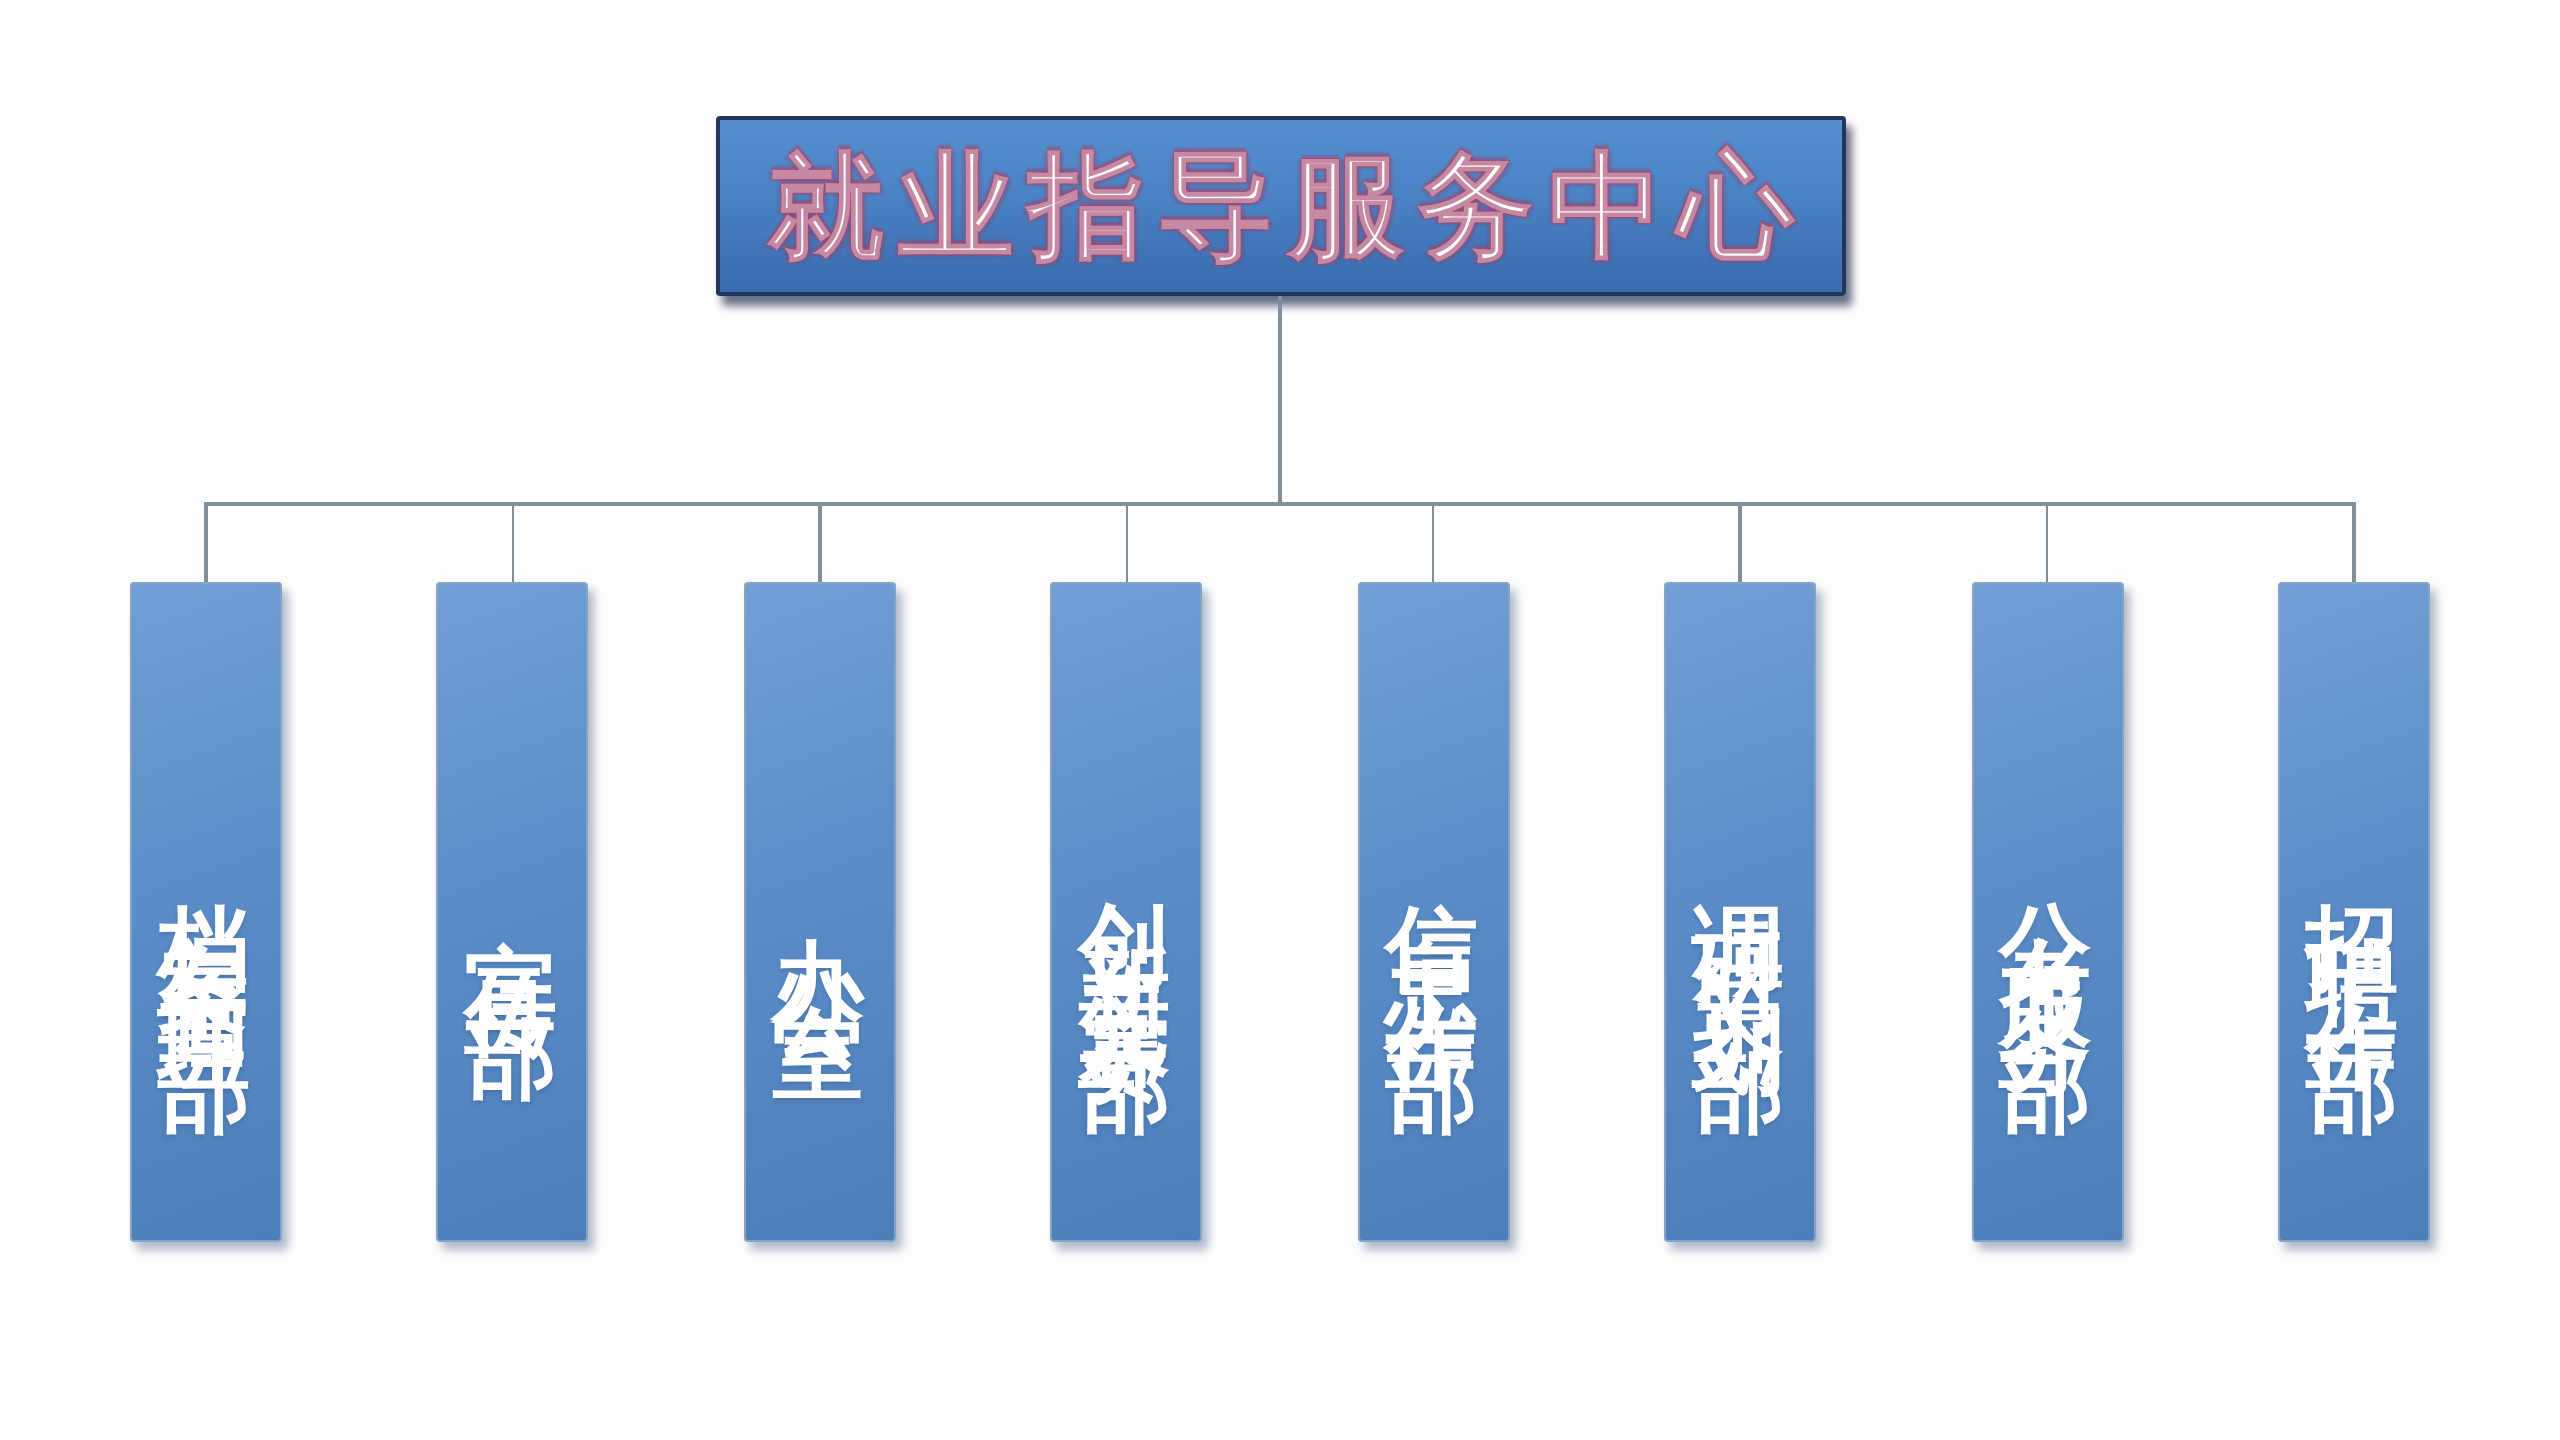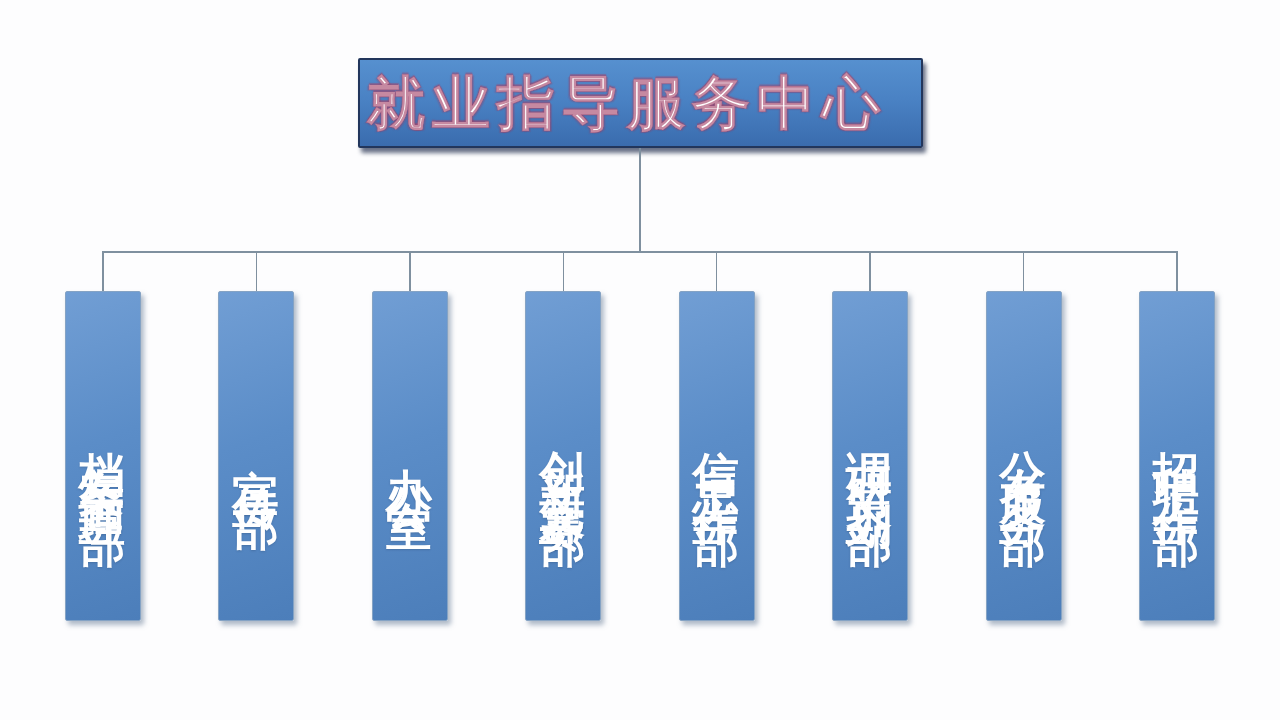--- a/index.html
+++ b/index.html
@@ -23,20 +23,21 @@
     top: 58px;
     width: 565px;
     height: 90px;
     box-sizing: border-box;
     background: linear-gradient(180deg, #5690cf 0%, #4a82c4 45%, #3a6cae 100%);
     border: 2px solid #22365c;
     border-radius: 2px;
     box-shadow: 3px 5px 4px rgba(24, 38, 70, 0.65);
     display: flex;
     align-items: center;
+    justify-content: center;
   }
   .root-label {
     color: #ffffff;
     font-size: 58px;
     font-weight: bold;
     letter-spacing: 7px;
     white-space: nowrap;
     line-height: 1;
     padding-left: 7px; 
     -webkit-text-stroke: 1px rgba(168, 74, 110, 0.65);

